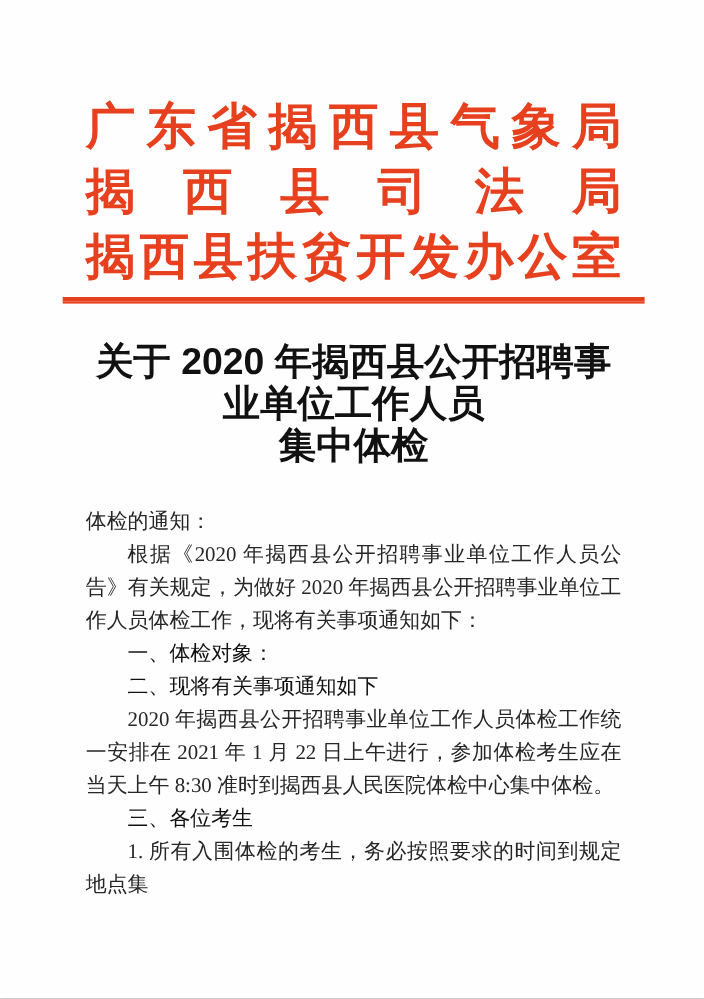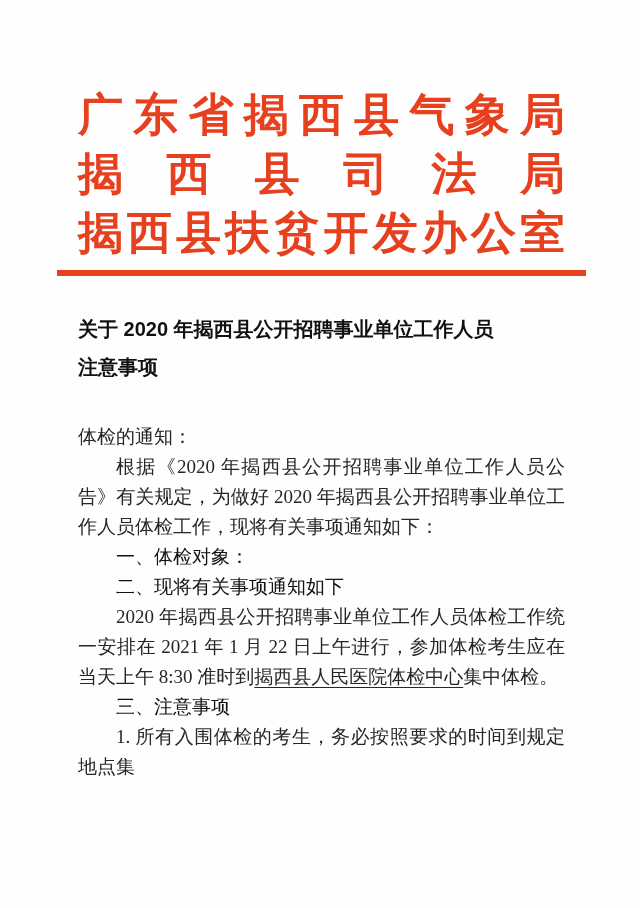--- a/index.html
+++ b/index.html
@@ -40,25 +40,25 @@
   }
   .red-rule {
     height: 3px;
     border-top: 4px solid var(--red);
     border-bottom: 2px solid var(--red);
     margin: 7px -21px 0 -21px; 
   }
   
   .title {
     margin-top: 34px;
-    text-align: left;
+    text-align: center;
     color: var(--ink-strong);
     font-family: "Liberation Sans", "DejaVu Sans", sans-serif;
     font-weight: bold;
-    font-size: 20px;
+    font-size: 34px;
     line-height: 38px;
   }
   .title-line { display: block; }
   
   .body {
     margin-top: 36px;
     color: var(--ink);
     font-size: 19px;
     line-height: 30px;
   }
@@ -67,21 +67,20 @@
     text-align: justify;
   }
   .salutation { text-indent: 0; }
   .heading {
     text-indent: 2em;
     font-family: "Liberation Sans", "DejaVu Sans", sans-serif;
     font-weight: normal;
     color: var(--ink-strong);
   }
   .underlined {
-    text-decoration: underline;
     text-underline-offset: 4px;
   }
 </style>
 </head>
 <body>
 
 <div class="page">
 
   <header class="letterhead">
     <div class="lh-line">
@@ -114,35 +113,35 @@
         <span>办</span>
         <span>公</span>
         <span>室</span>
       </div>
   </header>
 
   <div class="red-rule"></div>
 
   <h1 class="title">
     <span class="title-line">关于 2020 年揭西县公开招聘事业单位工作人员</span>
-    <span class="title-line">注意事项</span>
+    <span class="title-line">集中体检</span>
   </h1>
 
   <main class="body">
 
     <p class="para salutation">体检的通知：</p>
 
     <p class="para">根据《2020 年揭西县公开招聘事业单位工作人员公告》有关规定，为做好 2020 年揭西县公开招聘事业单位工作人员体检工作，现将有关事项通知如下：</p>
 
     <p class="heading">一、体检对象：</p>
 
 
     <p class="heading">二、现将有关事项通知如下</p>
 
     <p class="para"><span>2020 年揭西县公开招聘事业单位工作人员体检工作统一安排在 2021 年 1 月 22 日上午进行，参加体检考生应在当天上午 8:30 准时到</span><span class="underlined">揭西县人民医院体检中心</span><span>集中体检。</span></p>
 
-    <p class="heading">三、注意事项</p>
+    <p class="heading">三、各位考生</p>
 
     <p class="para">1. 所有入围体检的考生，务必按照要求的时间到规定地点集</p>
 
   </main>
 
 </div>
 
 </body></html>

